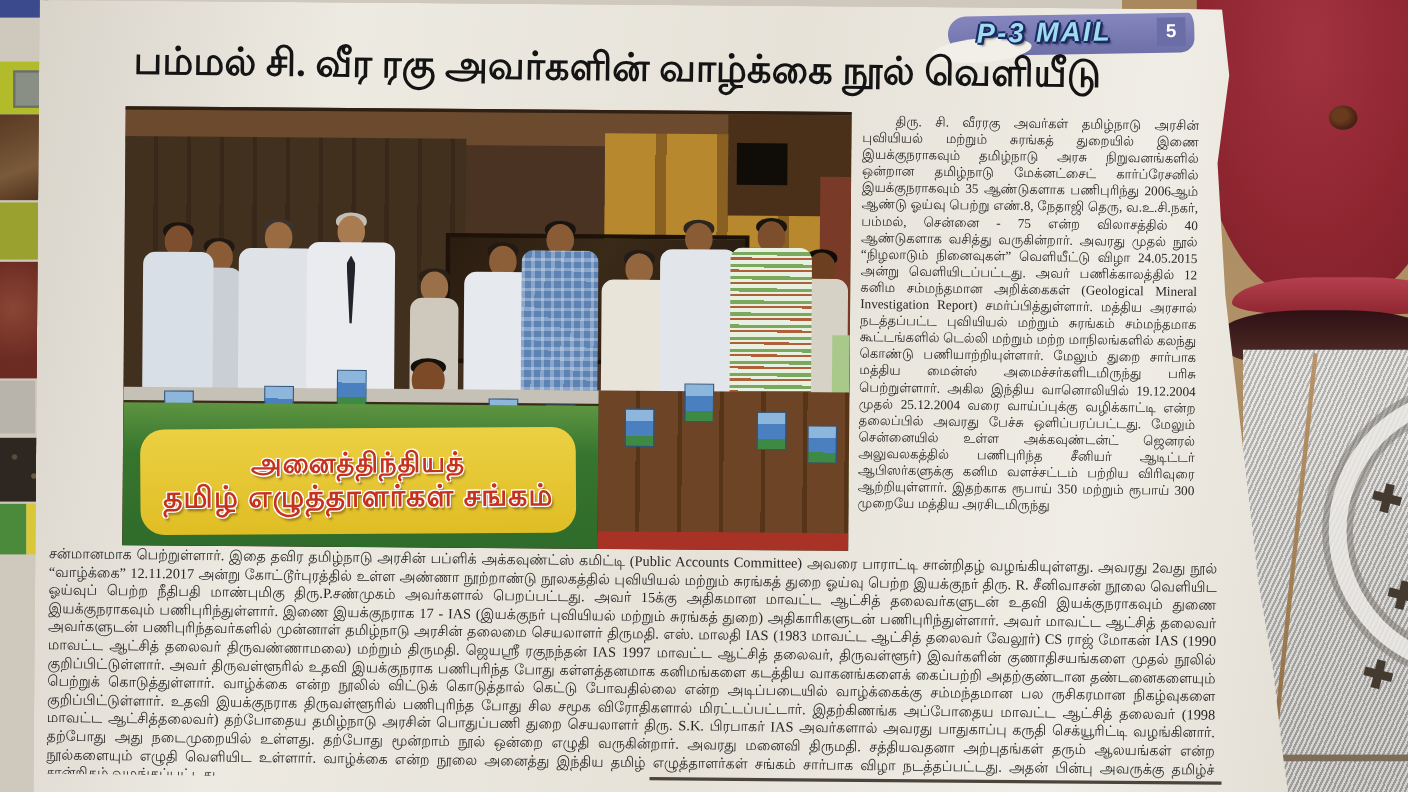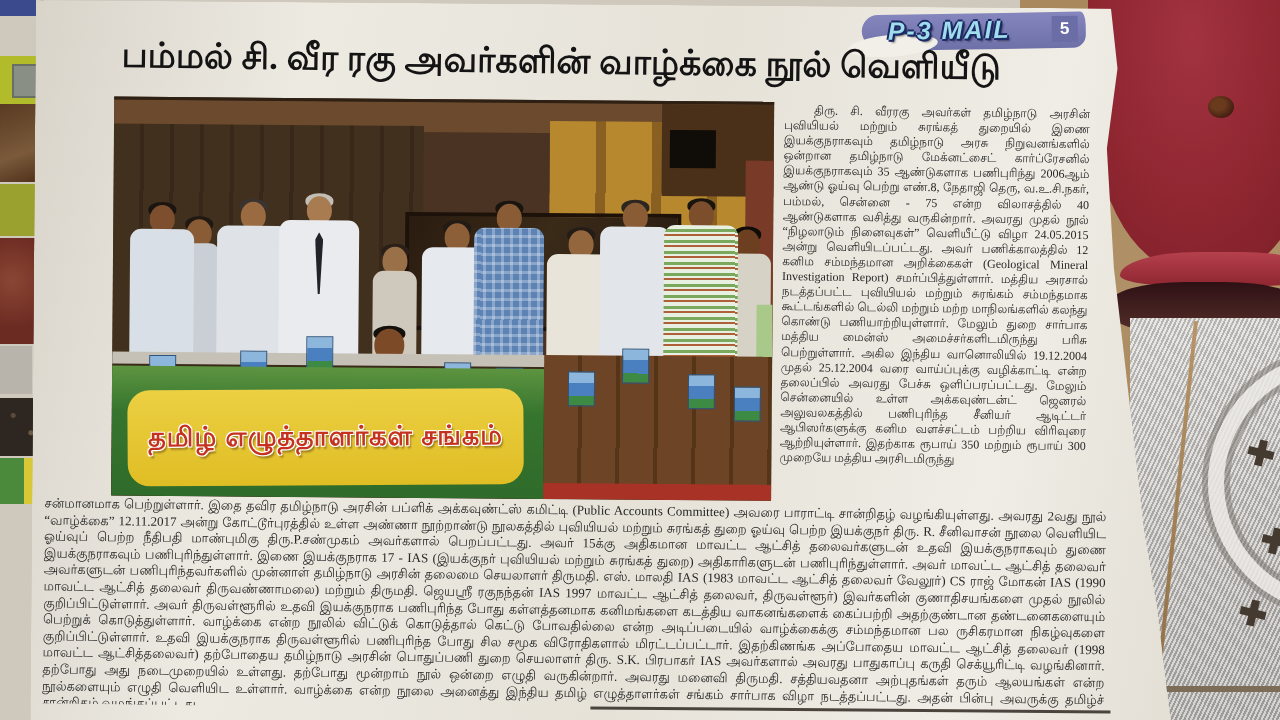--- a/index.html
+++ b/index.html
@@ -182,20 +182,21 @@
         <div class="mic-head" style="left:52px;top:292px;"></div>
         <div class="mic" style="left:168px;top:306px;width:120px;height:3px;transform:rotate(30deg);"></div>
         <div class="mic-head" style="left:162px;top:298px;"></div>
         <div class="mic" style="left:356px;top:330px;width:3px;height:34px;transform:rotate(14deg);"></div>
         <div class="mic-head" style="left:350px;top:322px;"></div>
         <div class="mic" style="left:416px;top:334px;width:3px;height:30px;transform:rotate(-12deg);"></div>
         <div class="mic-head" style="left:412px;top:326px;"></div>
 
         <div class="banner">
           <div class="banner-box">
+            <div class="banner-l1">அனைத்திந்தியத்</div>
             <div class="banner-l2">தமிழ் எழுத்தாளர்கள் சங்கம்</div>
           </div>
         </div>
       <div class="person" style="left: 17px; top: 105px; width: 64px; height: 273px; z-index: 2;">
             <div class="p-hair" style="background: rgb(28, 20, 16);"></div>
             <div class="p-head" style="background: rgb(125, 79, 46);"></div>
             <div class="p-torso" style="background: rgb(217, 223, 230);"></div>
           </div>
           <div class="p-book" style="left: 37px; top: 255px;"></div>
           <div class="person" style="left: 65px; top: 119px; width: 42px; height: 259px; z-index: 1;">

